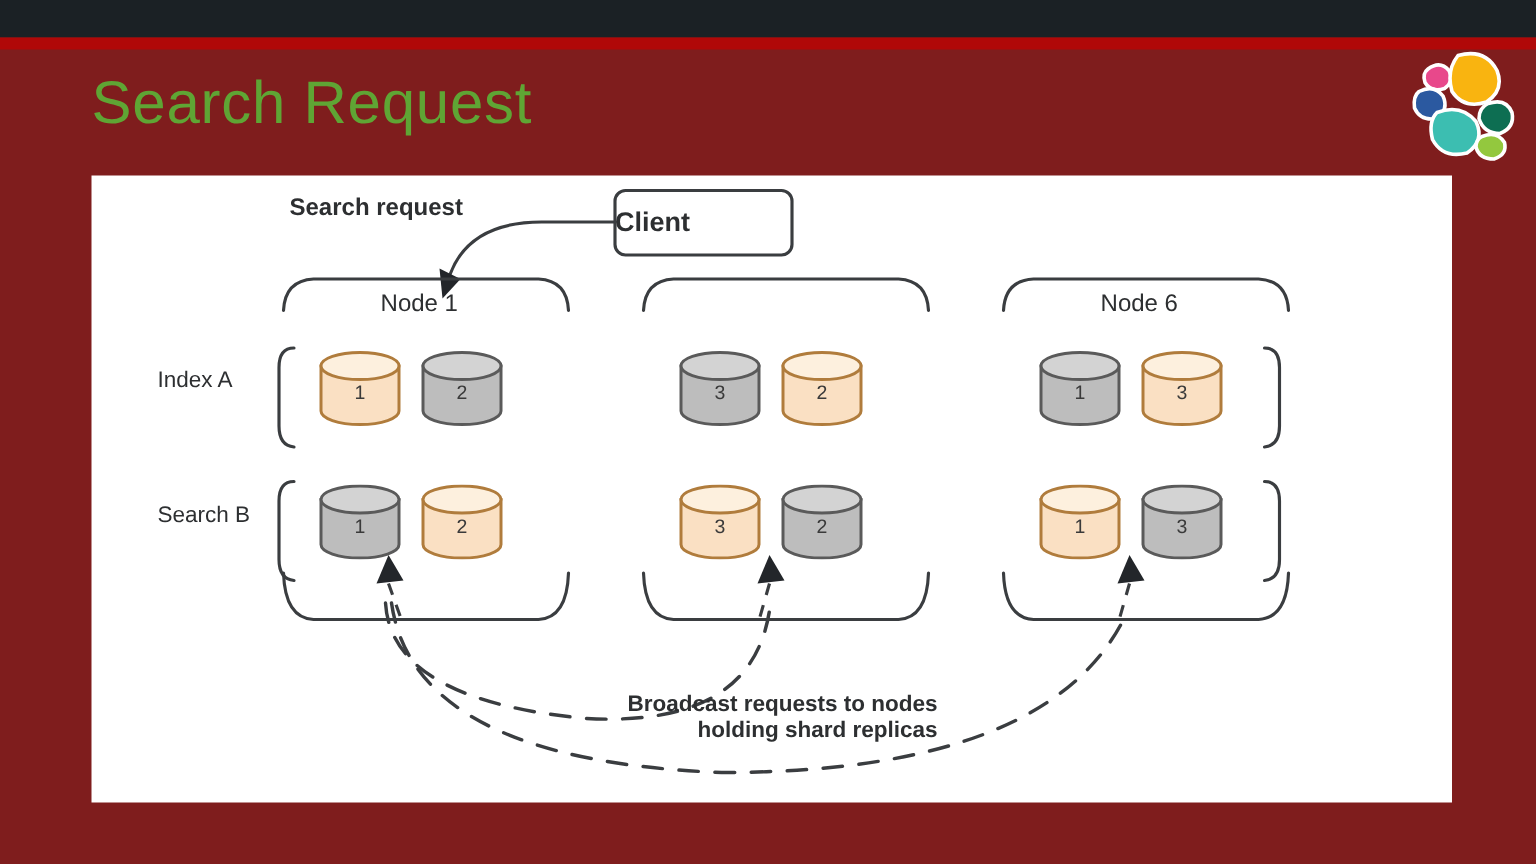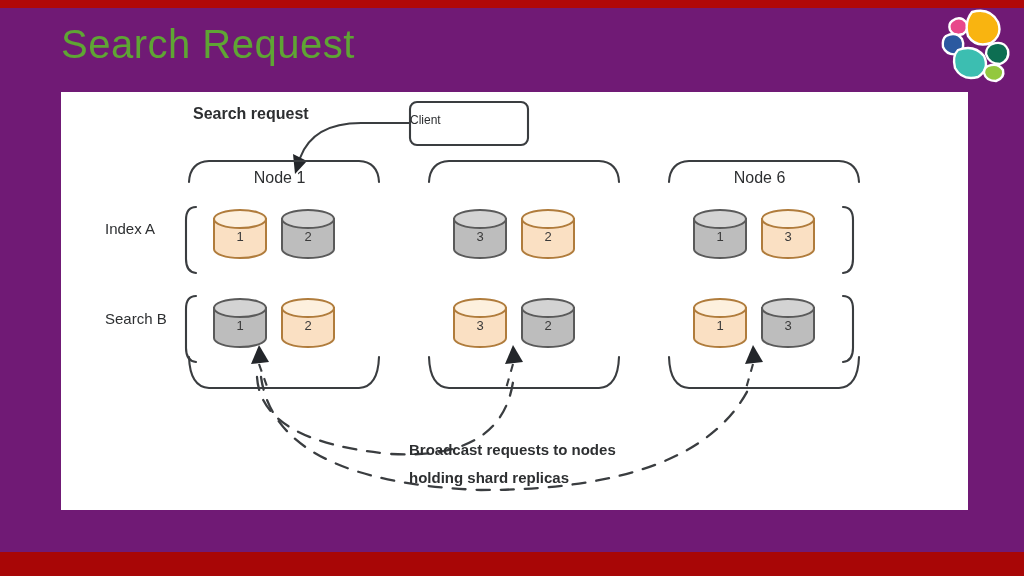--- a/index.html
+++ b/index.html
@@ -12,21 +12,22 @@
     height: 576px;
     position: relative;
     overflow: hidden;
     font-family: "Liberation Sans", sans-serif;
   }
 
   
   .slide {
     position: absolute;
     inset: 0;
-    background: #701a75;
+    background: #7f1d1d;
+    margin-top: 25px;
   }
   .bar-top {
     position: absolute;
     left: 0; top: 0;
     width: 1024px;
     height: 8px;
     background: #b00808;
   }
   .bar-bottom {
     position: absolute;
@@ -79,22 +80,22 @@
     font-family: "Liberation Sans", sans-serif;
     font-weight: 700;
     white-space: nowrap;
   }
   .t-search-request {
     left: 132px; top: 13px;
     font-size: 16px;
   }
   .t-client {
     left: 349px; top: 21px;
-    font-size: 12px;
-    font-weight: 400;
+    font-size: 18px;
+    font-weight: 700;
   }
   .t-node {
     top: 77px;
     font-size: 16px;
     font-weight: 400;
     width: 181px;
     text-align: center;
   }
   .t-node1 { left: 128px; }
   .t-node2 { left: 368px; }
@@ -107,24 +108,24 @@
     width: 96px;
     text-align: left;
   }
   .t-indexA { top: 128px; }
   .t-indexB { top: 218px; }
 
   .t-broadcast {
     left: 348px;
     top: 344px;
     width: 216px;
-    text-align: left;
+    text-align: right;
     font-size: 15px;
     font-weight: 700;
-    line-height: 28px;
+    line-height: 17px;
     white-space: normal;
   }
 
   
   .shard {
     position: absolute;
     width: 58px;
     height: 50px;
   }
   .shard .num {

